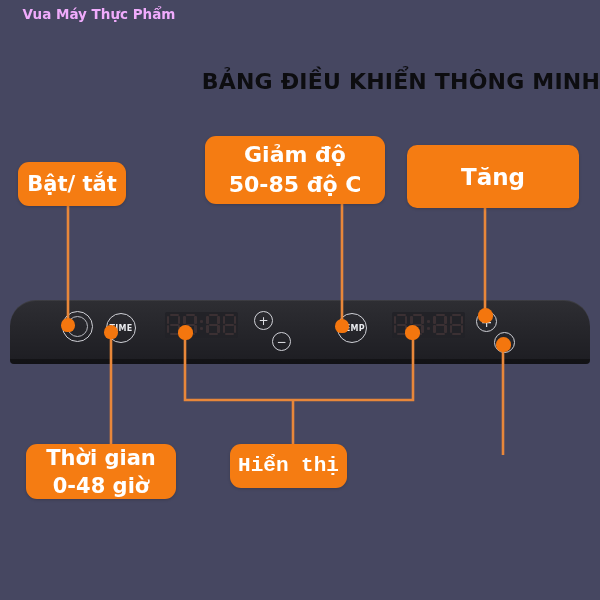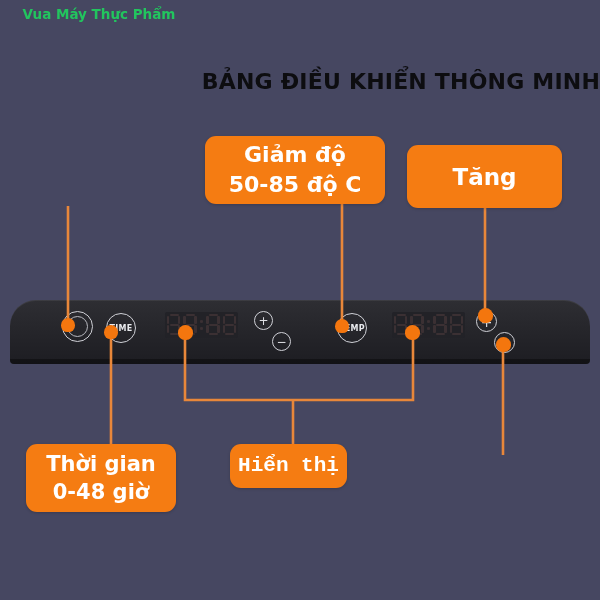--- a/index.html
+++ b/index.html
@@ -45,21 +45,21 @@
     -webkit-text-fill-color: transparent;
     display: block;
     margin: 0;
     padding: 0;
   }
   #logo-tagline {
     font-family: "DejaVu Sans", sans-serif;
     font-weight: 700;
     font-size: 13.5px;
     line-height: 18px;
-    color: #22c55e;
+    color: #f0abfc;
     display: block;
     margin-top: -1px;
   }
 
   
   #main-title {
     position: absolute;
     left: 0;
     top: 62px;
     width: 600px;
@@ -94,24 +94,24 @@
     display: block;
     white-space: nowrap;
   }
 
   #callout-power      { left: 18px;  top: 162px; width: 108px; height: 44px;  font-size: 21px; }
   #callout-power .line { line-height: 26px; }
 
   #callout-temp       { left: 205px; top: 136px; width: 180px; height: 68px; font-size: 22px; }
   #callout-temp .line  { line-height: 30px; }
 
-  #callout-increase   { left: 407px; top: 145px; width: 155px; height: 63px; font-size: 23px; }
+  #callout-increase   { left: 407px; top: 145px; width: 172px; height: 63px; font-size: 23px; border-radius: 10px; }
   #callout-increase .line { line-height: 28px; }
 
-  #callout-time       { left: 26px;  top: 444px; width: 150px; height: 68px; font-size: 21px; }
+  #callout-time       { left: 26px;  top: 444px; width: 150px; height: 55px; font-size: 21px; }
   #callout-time .line  { line-height: 28px; }
 
   #callout-display    { left: 230px; top: 444px; width: 117px; height: 44px; font-size: 21px; font-family: Liberation Mono, monospace; }
   #callout-display .line { line-height: 26px; }
 
   #callout-decrease   { left: 428px; top: 455px; width: 150px; height: 57px; font-size: 23px; }
   #callout-decrease .line { line-height: 28px; }
 
   
   #connectors {
@@ -299,20 +299,23 @@
 
       <path d="M111 332 L111 444"></path>
 
       <path d="M503 344 L503 455"></path>
 
       <path d="M185 332 L185 400 L413 400 L413 332"></path>
       <path d="M293 400 L293 444"></path>
     </g>
   </svg>
 
+  <div class="callout" id="callout-power">
+    <span class="line">Bật/ tắt</span>
+  </div>
 
   <div class="callout" id="callout-temp">
     <span class="line">Giảm độ</span>
     <span class="line">50-85 độ C</span>
   </div>
 
   <div class="callout" id="callout-increase">
     <span class="line">Tăng</span>
   </div>
 

